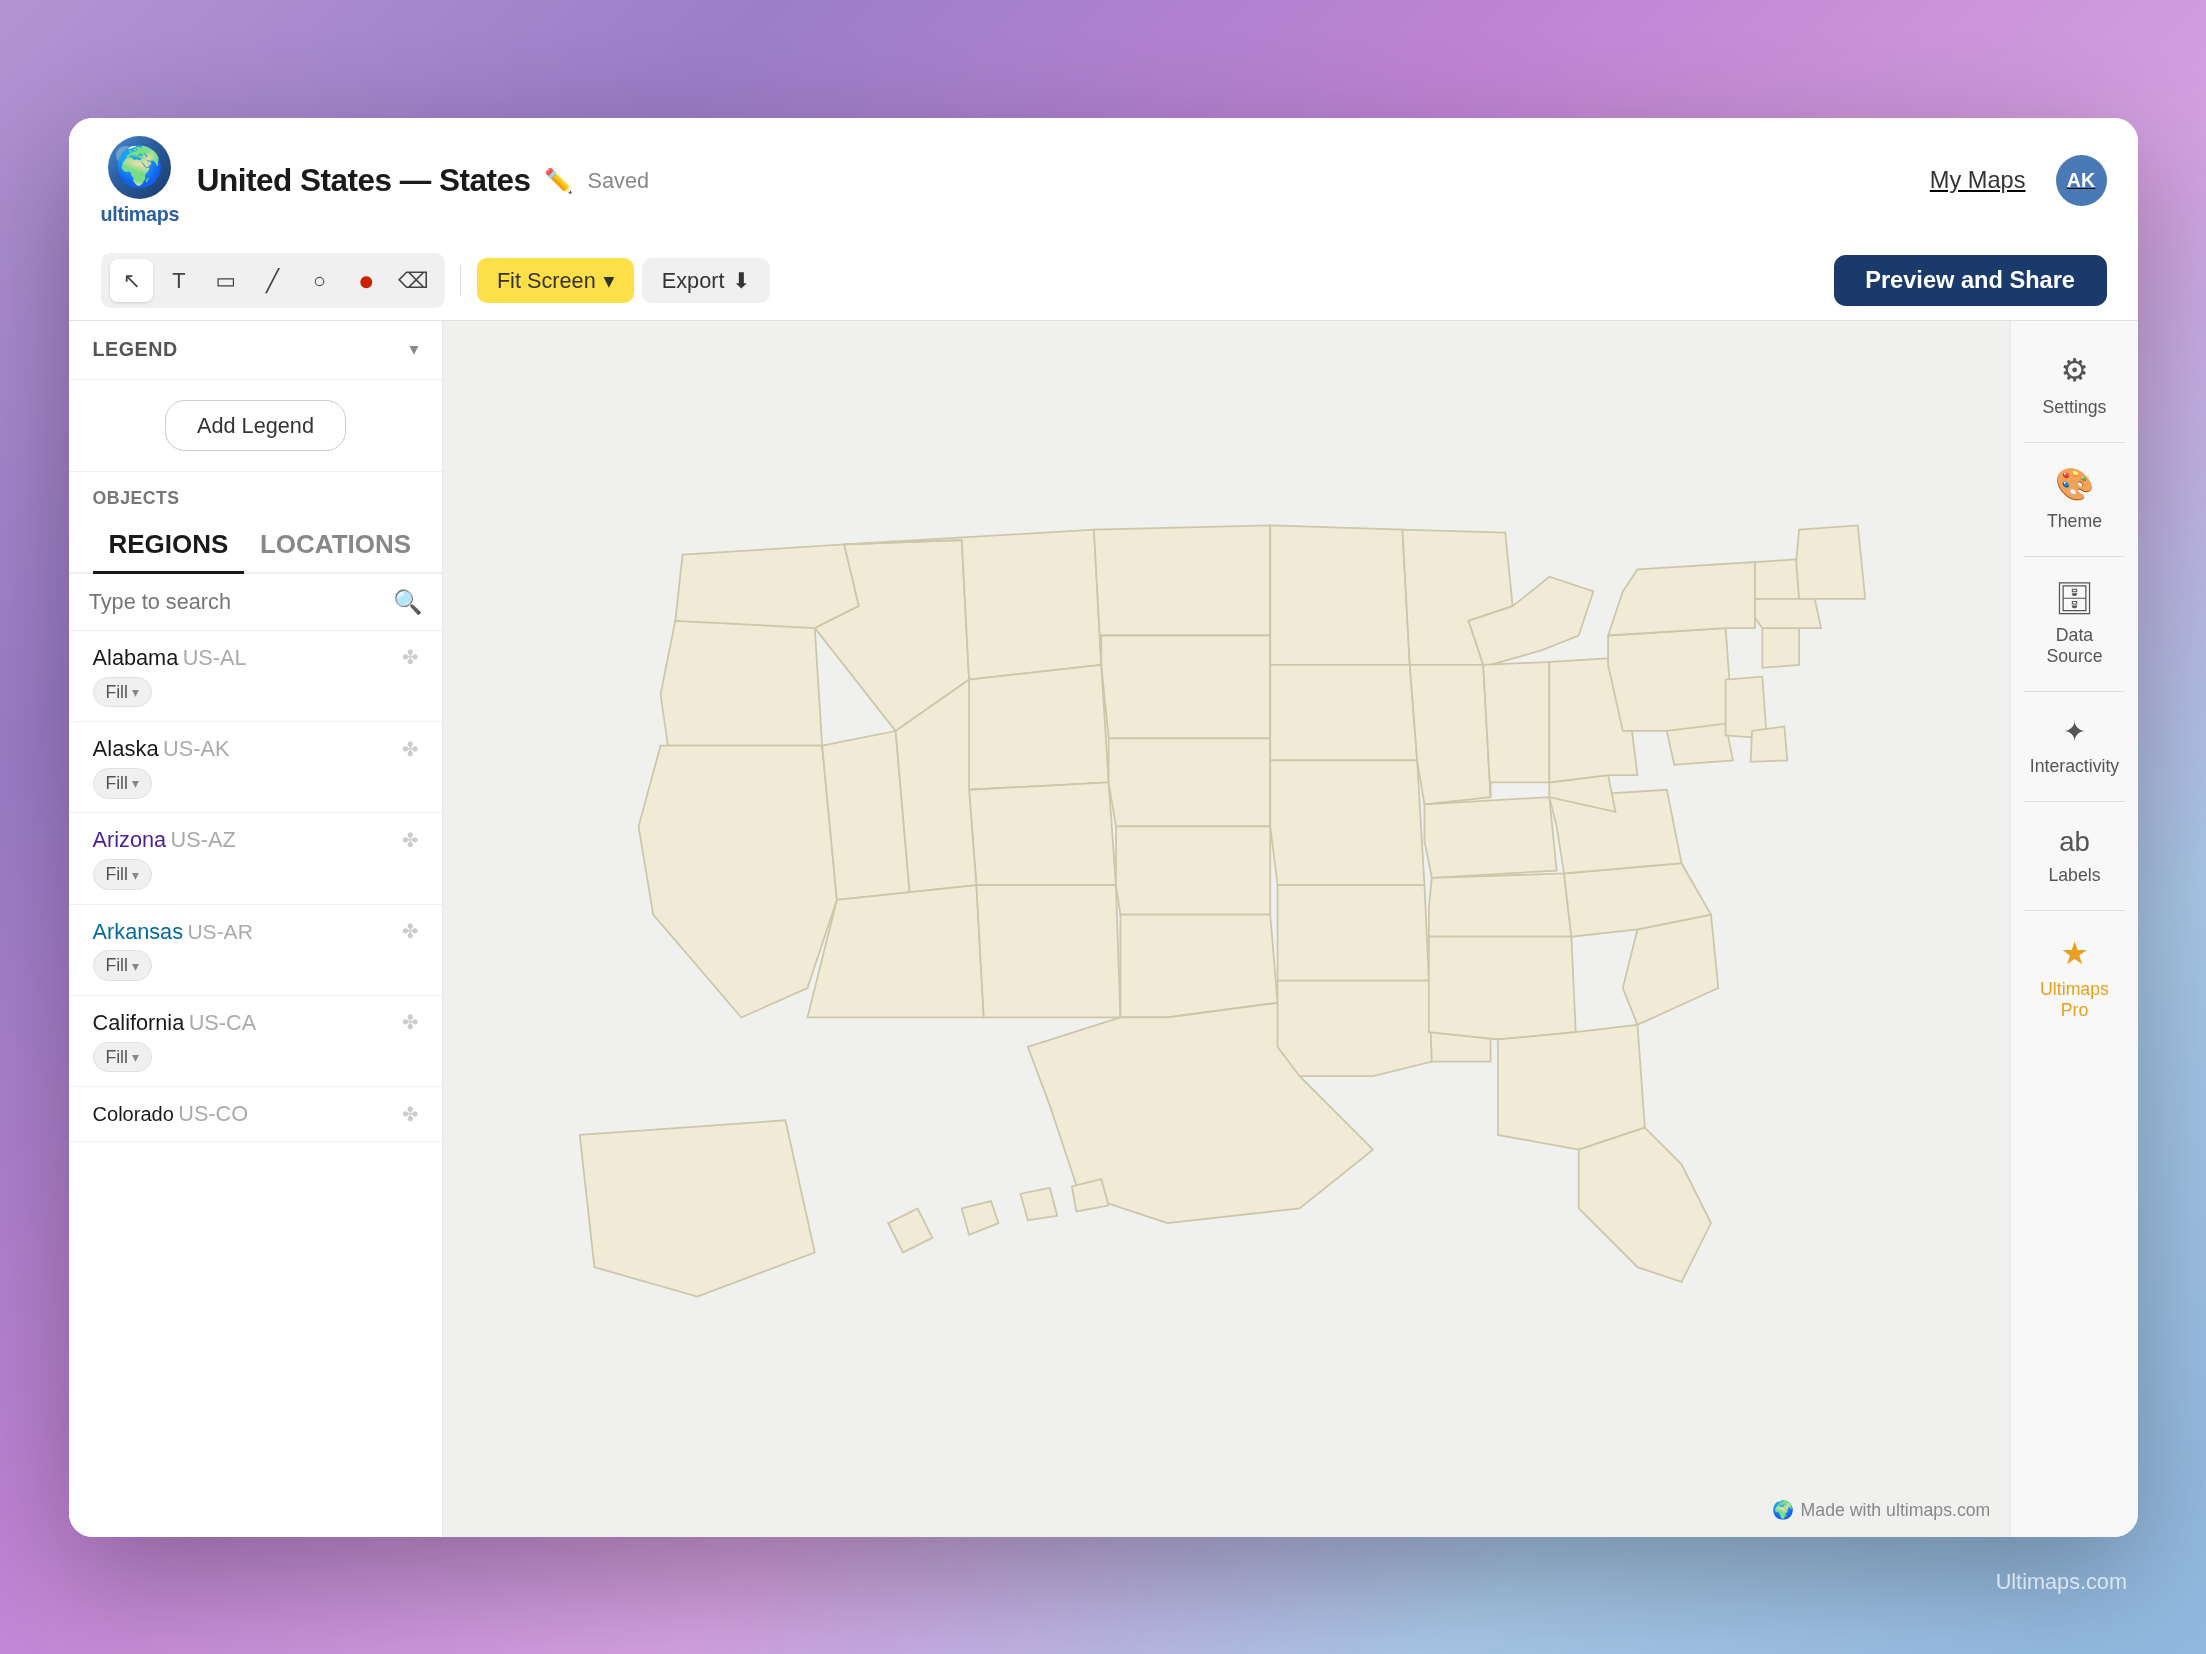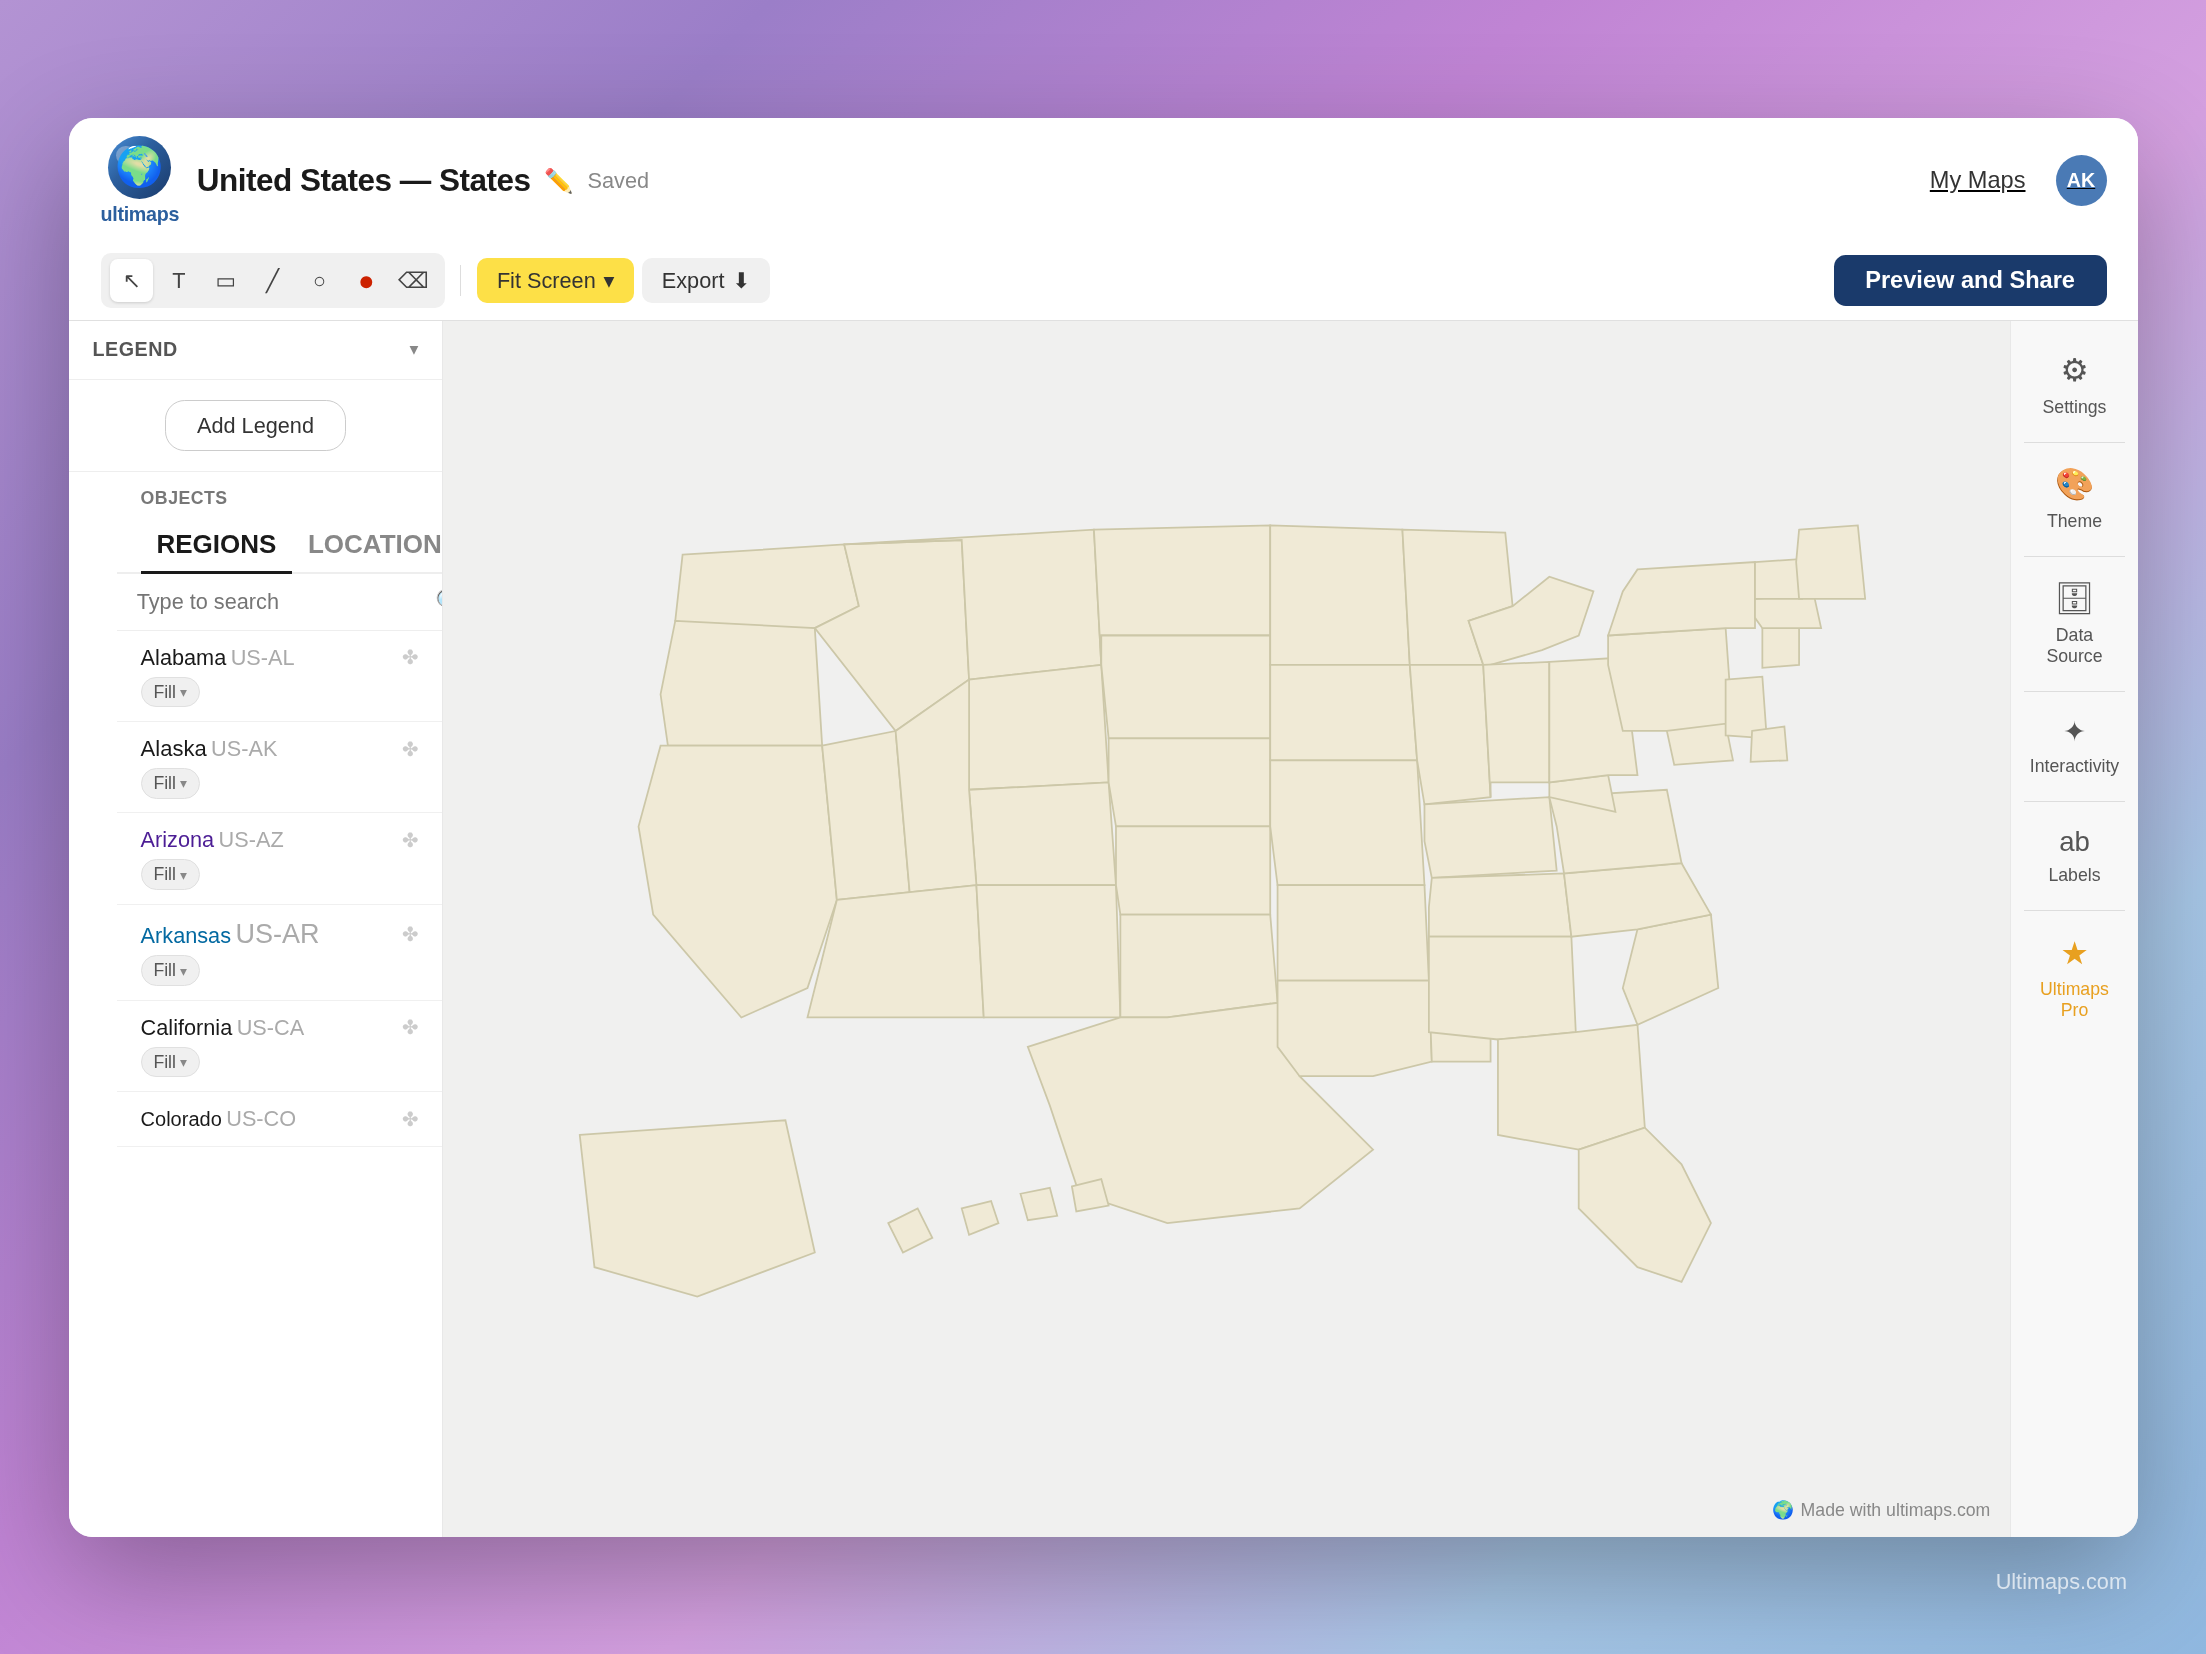--- a/index.html
+++ b/index.html
@@ -241,21 +241,20 @@
       border-radius: 19.7px;
       font-size: 21.7px;
       color: #333;
       cursor: pointer;
     }
     .objects-section {
       flex: 1;
       display: flex;
       flex-direction: column;
       overflow: hidden;
-      padding-left: 48px;
     }
     .objects-label {
       font-size: 17.7px;
       font-weight: 600;
       color: #777;
       padding: 15.8px 23.6px 7.9px;
       text-transform: uppercase;
       letter-spacing: 0.5px;
     }
     .tabs-row {
@@ -505,21 +504,21 @@
               <span class="region-settings-icon">✤</span>
             </div>
             <div class="fill-badge">
               <span>Fill</span>
               <span class="fill-chevron">▾</span>
             </div>
           </div>
 
           <div class="region-item">
             <div class="region-name-row">
-              <span><span style="font-weight:500;font-size:21.7px;color:#0369a1;">Arkansas</span> <span style="color:#aaa;font-size:27px;">US-AR</span></span>
+              <span><span style="font-weight:500;font-size:21.7px;color:#0369a1;">Arkansas</span> <span style="color:#aaa;font-size:21px;">US-AR</span></span>
               <span class="region-settings-icon">✤</span>
             </div>
             <div class="fill-badge">
               <span>Fill</span>
               <span class="fill-chevron">▾</span>
             </div>
           </div>
 
           <div class="region-item">
             <div class="region-name-row">

